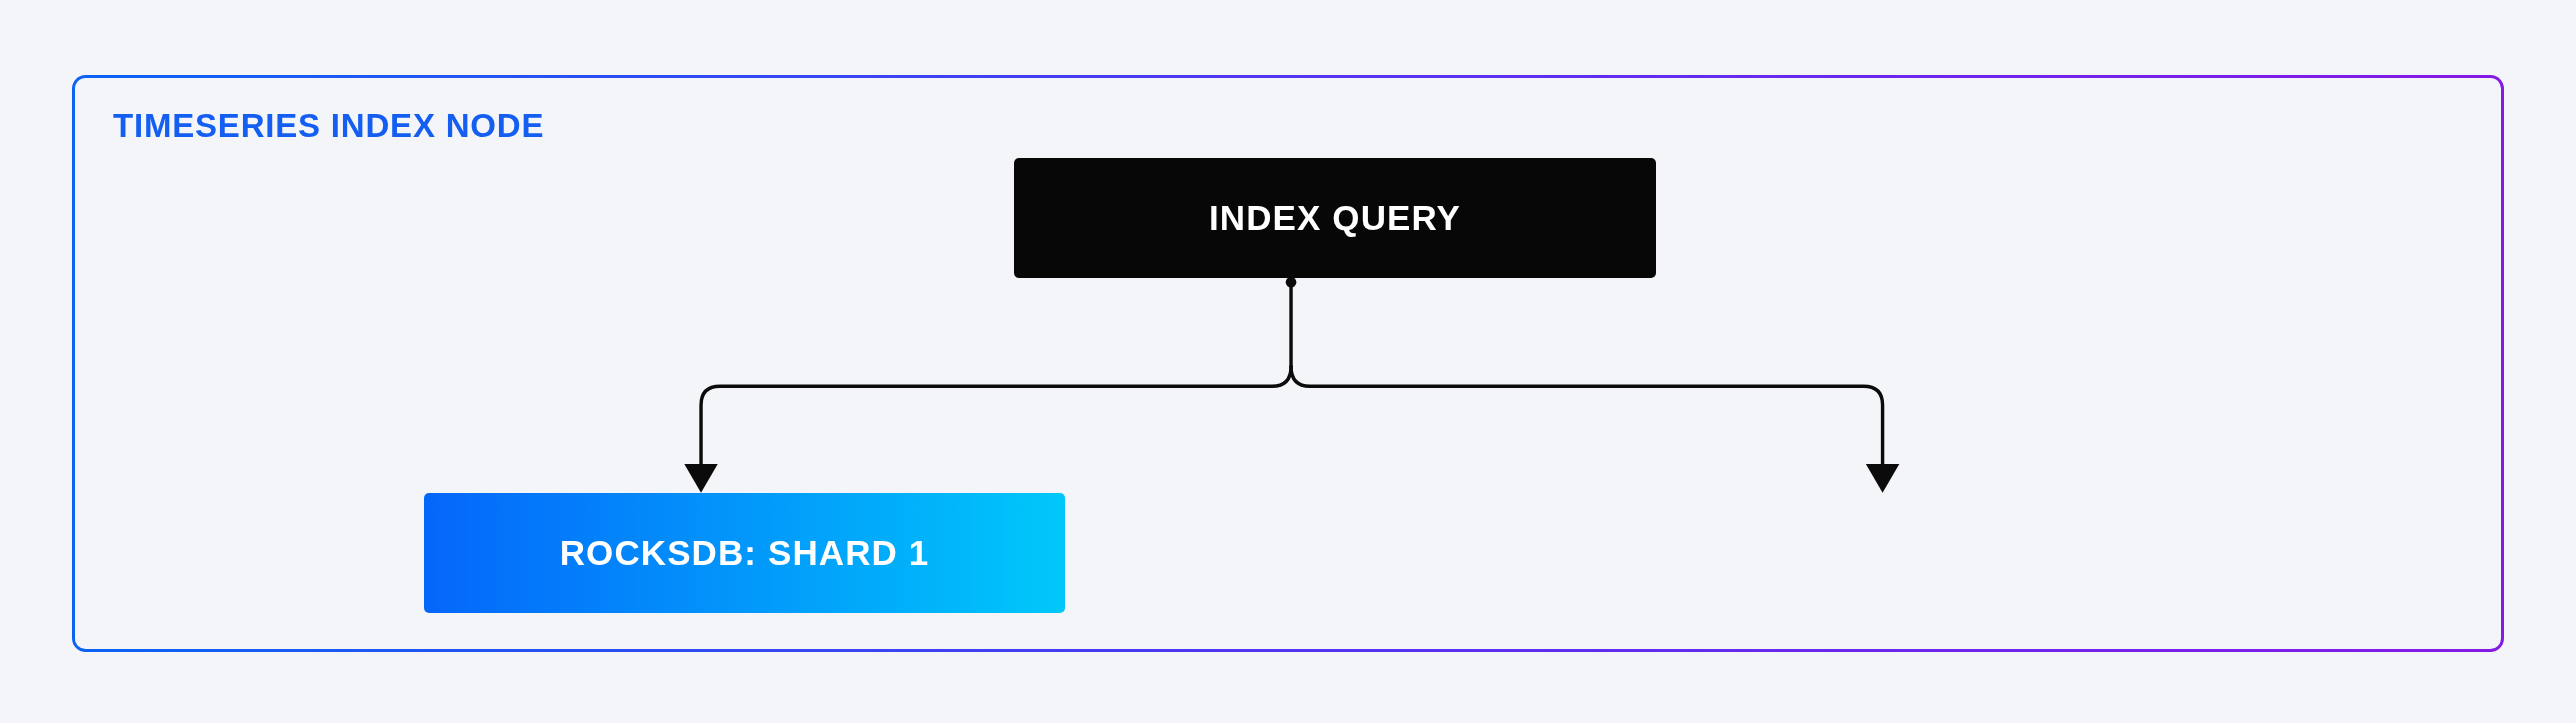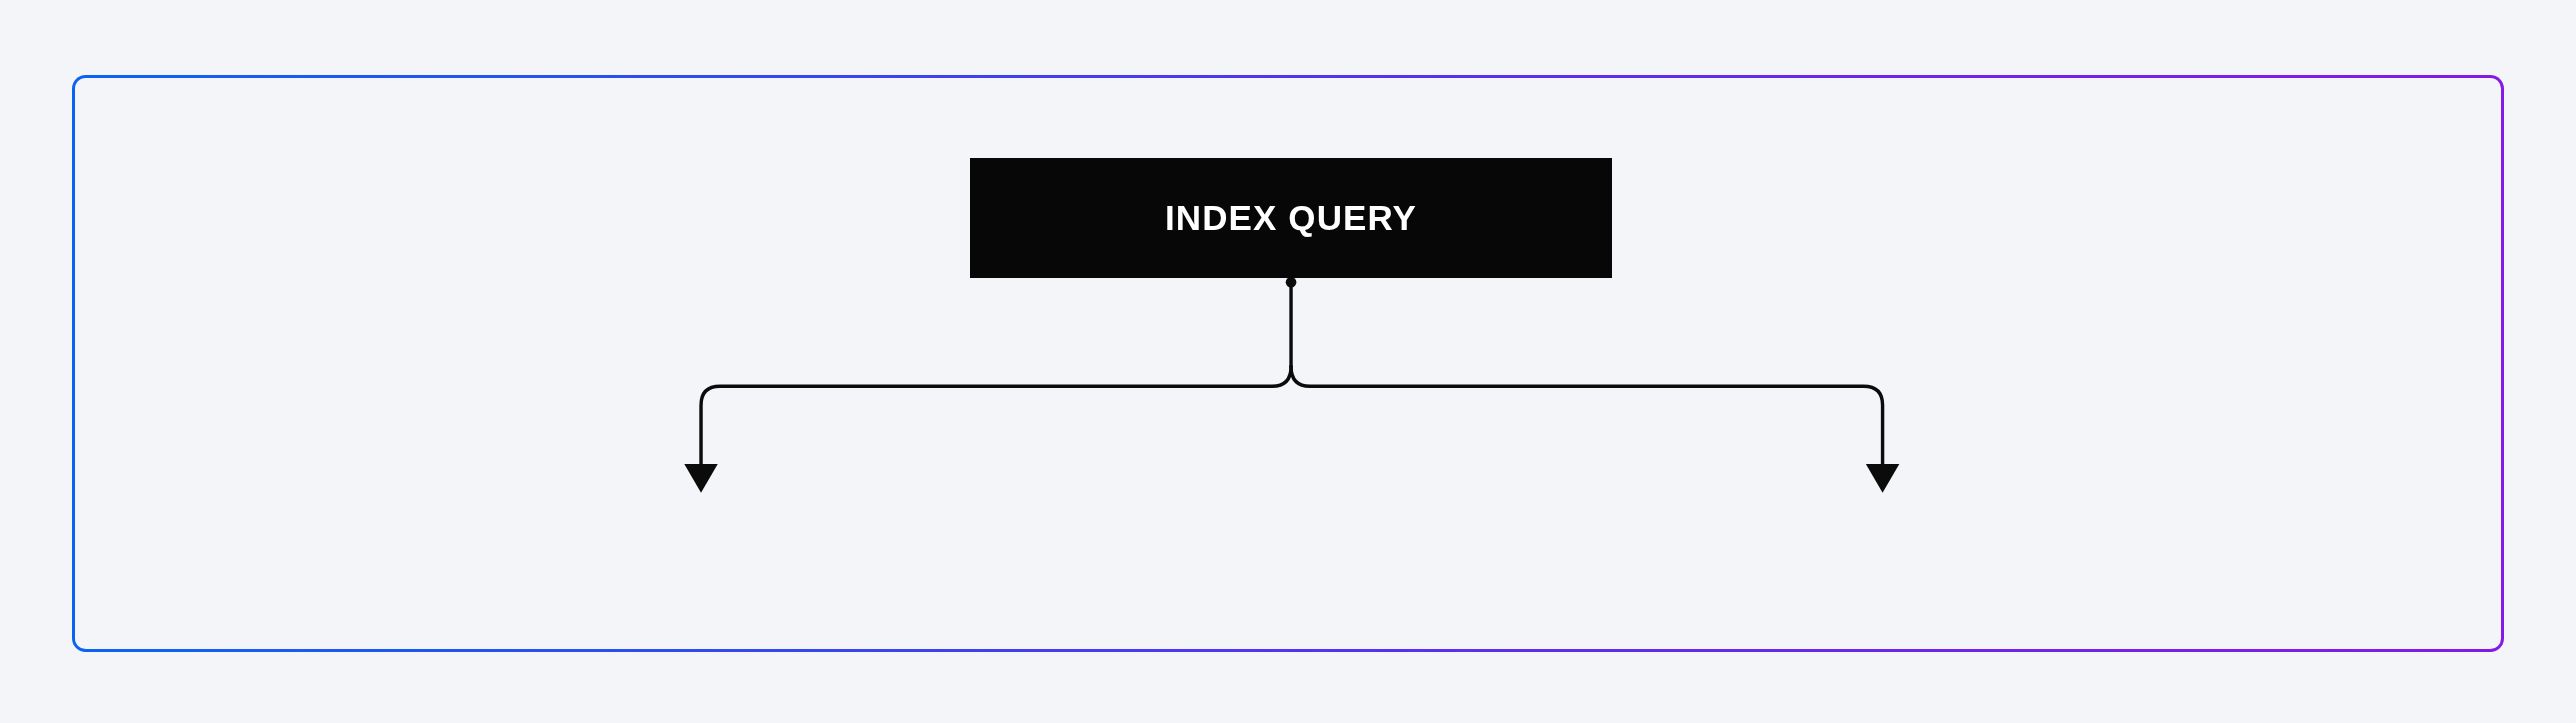--- a/index.html
+++ b/index.html
@@ -34,29 +34,30 @@
     font-weight: 700;
     letter-spacing: 0.8px;
     color: #155ef2;
     line-height: 1;
     white-space: nowrap;
   }
 
   .node {
     position: absolute;
     height: 120px;
-    border-radius: 0;
+    border-radius: 5px;
     display: flex;
     align-items: center;
     justify-content: center;
     color: #ffffff;
     font-size: 35px;
     font-weight: 700;
     letter-spacing: 1.1px;
     white-space: nowrap;
+    margin-left: 44px;
   }
   .node-black {
     left: 970px; top: 158px;
     width: 642px;
     background: #070707;
   }
   .node-shard {
     background: linear-gradient(90deg, #0566fa 0%, #00c8fa 100%);
     top: 493px;
     width: 641px;
@@ -72,35 +73,39 @@
 </style>
 </head>
 <body>
 
 <div class="stage">
 
   <div class="group-border">
     <div class="group-inner"></div>
   </div>
 
+  <div class="group-title">TIMESERIES INDEX NODE</div>
 
   <svg class="connectors" viewBox="0 0 3388 952">
 
     <circle cx="1698" cy="371" r="7" fill="#0b0b0b"></circle>
 
     <path d="M 1698 366 L 1698 482" fill="none" stroke="#0b0b0b" stroke-width="4.5" stroke-linecap="round"></path>
 
     <path d="M 1698 482 Q 1698 508 1673 508 L 947 508 Q 922 508 922 533 L 922 612" fill="none" stroke="#0b0b0b" stroke-width="4.5" stroke-linecap="round" stroke-linejoin="round"></path>
 
     <path d="M 1698 482 Q 1698 508 1723 508 L 2451 508 Q 2476 508 2476 533 L 2476 612" fill="none" stroke="#0b0b0b" stroke-width="4.5" stroke-linecap="round" stroke-linejoin="round"></path>
 
     <polygon points="900,610 944,610 922,648" fill="#0b0b0b"></polygon>
     <polygon points="2454,610 2498,610 2476,648" fill="#0b0b0b"></polygon>
   </svg>
 
   <div class="node node-black">
     <span>INDEX QUERY</span>
   </div>
 
+  <div class="node node-shard node-shard1">
+    <span>ROCKSDB: SHARD 1</span>
+  </div>
 
 
 </div>
 
 
 </body></html>

